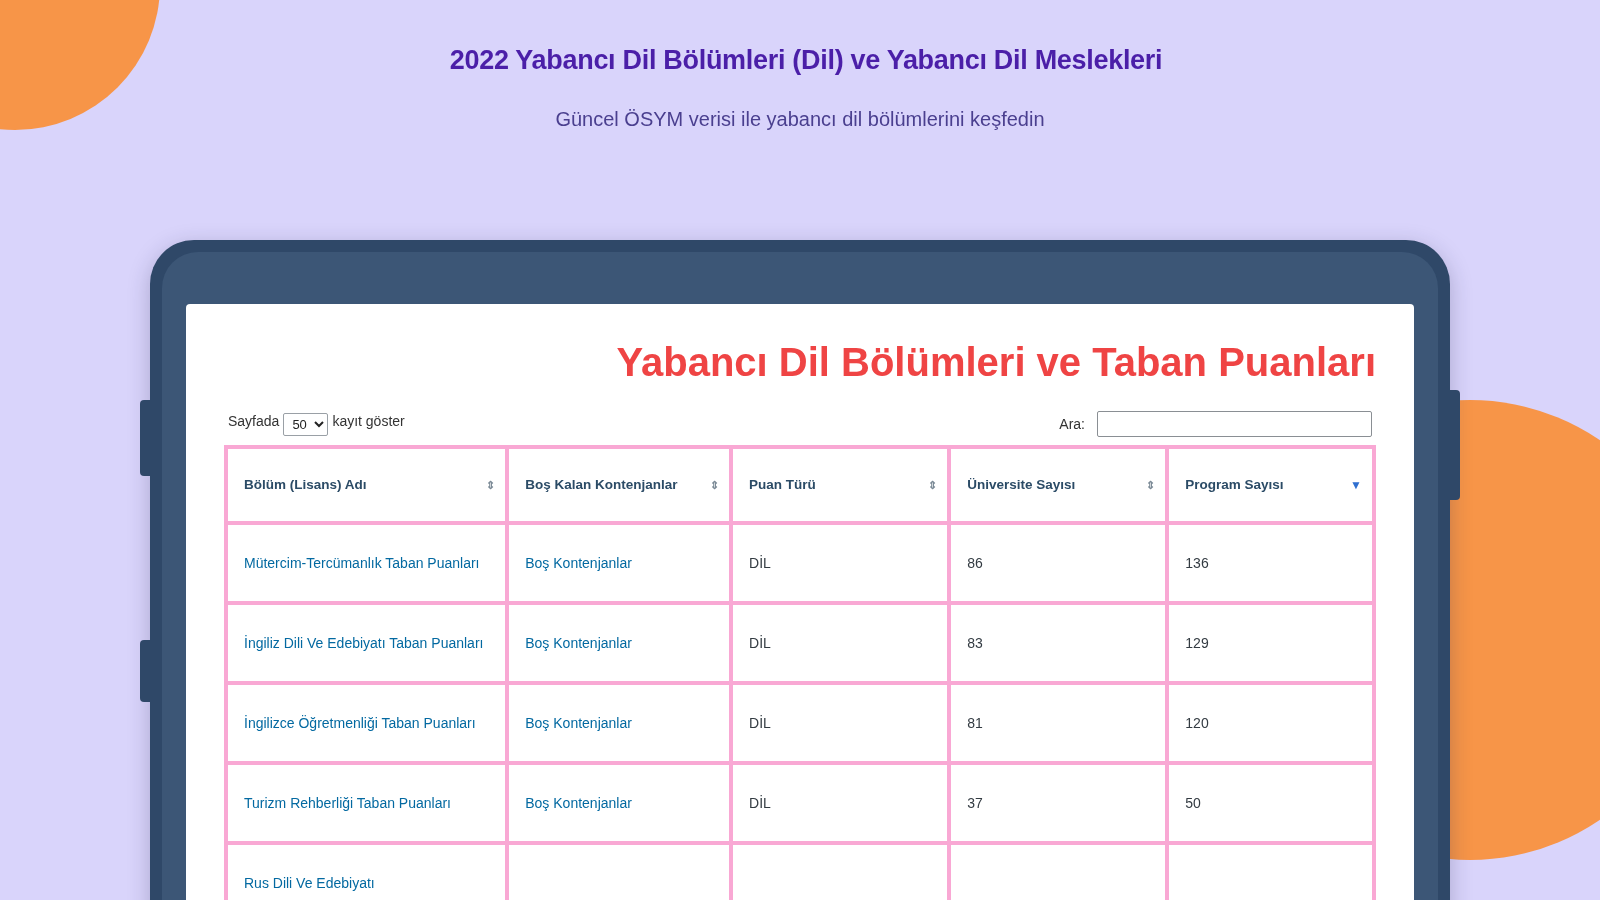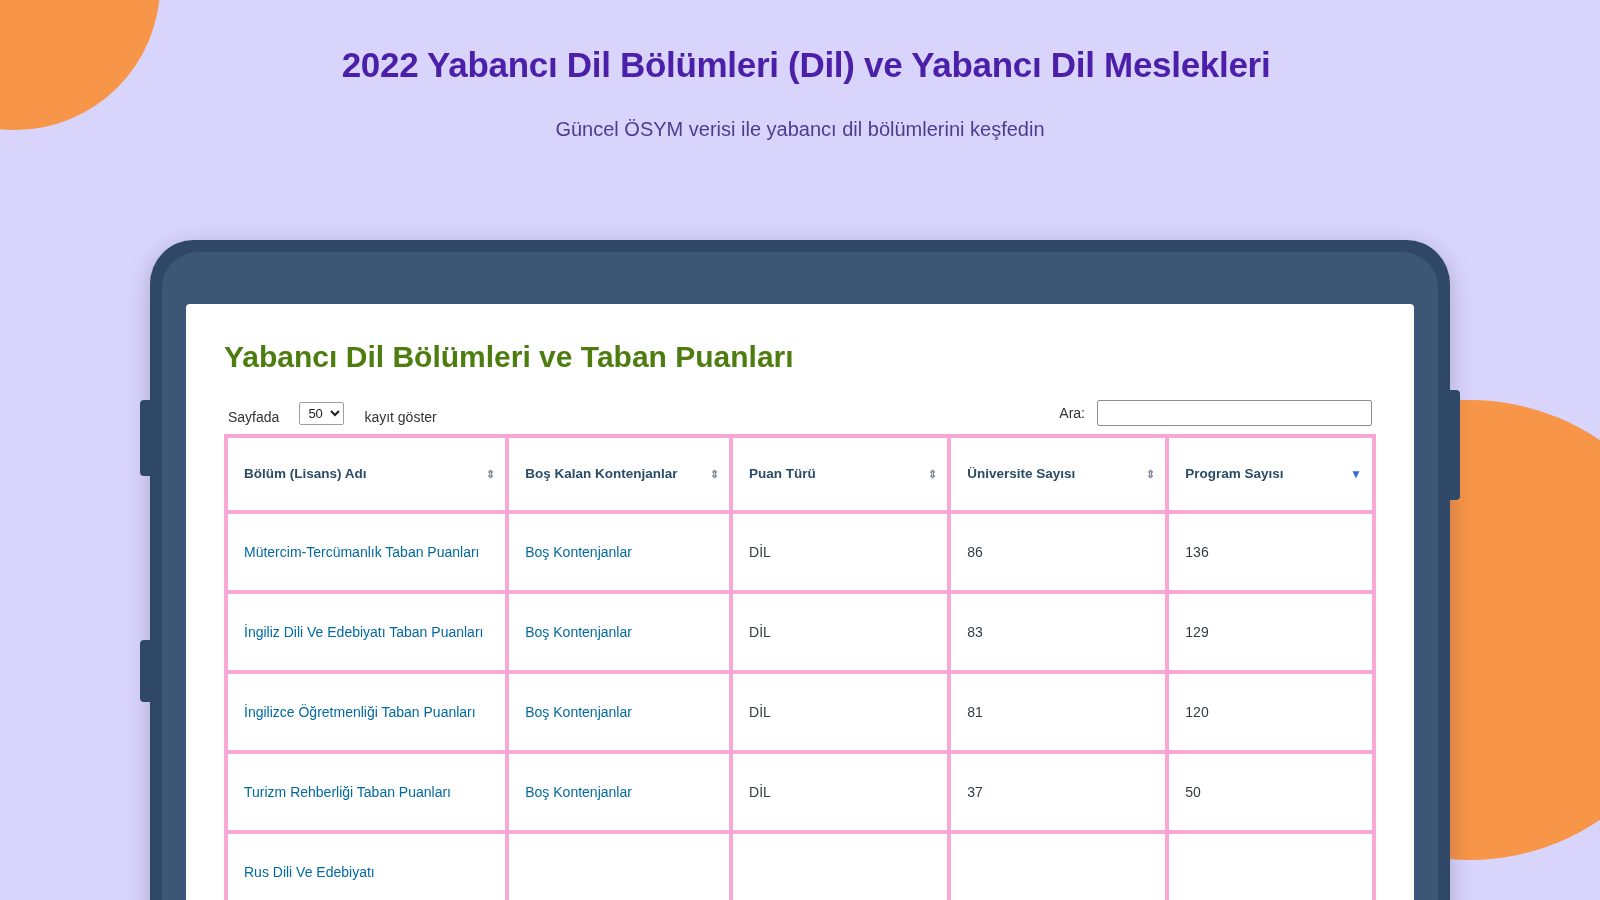--- a/index.html
+++ b/index.html
@@ -31,21 +31,21 @@
   }
 
   
   .page-header {
     position: relative;
     z-index: 2;
     text-align: center;
     padding-top: 44px;
   }
   .page-title {
-    font-size: 35px;
+    font-size: 27px;
     font-weight: bold;
     color: #4b1fa8;
     letter-spacing: -0.3px;
     margin: 0;
     line-height: 1.2;
     padding-left: 12px;
   }
   .page-subtitle {
     margin: 32px 0 0 0;
     font-size: 20px;
@@ -92,35 +92,35 @@
     position: absolute;
     background: #2f4868;
     border-radius: 4px;
   }
   .btn-left-1 { left: -10px; top: 160px; width: 11px; height: 76px; border-radius: 4px 0 0 4px; }
   .btn-left-2 { left: -10px; top: 400px; width: 11px; height: 62px; border-radius: 4px 0 0 4px; }
   .btn-right-1 { right: -10px; top: 150px; width: 11px; height: 110px; border-radius: 0 4px 4px 0; }
 
   
   .screen-title {
-    text-align: left;
-    font-size: 30px;
+    text-align: right;
+    font-size: 40px;
     font-weight: bold;
-    color: #4d7c0f;
+    color: #ef4444;
     margin: 10px 0 26px 0;
   }
   .table-controls {
     display: flex;
     justify-content: space-between;
     align-items: center;
     font-size: 14px;
     color: #333;
     padding: 0 4px 8px 4px;
   }
-  .len-ctrl { display: flex; align-items: flex-end; gap: 20px; }
+  .len-ctrl { display: flex; align-items: flex-start; gap: 4px; }
   .len-ctrl select {
     font-family: "Liberation Sans", sans-serif;
     font-size: 13px;
     padding: 2px 4px;
     border: 1px solid #9aa0a6;
     border-radius: 2px;
     background: #fff;
     color: #222;
   }
   .search-ctrl { display: flex; align-items: center; gap: 12px; }

